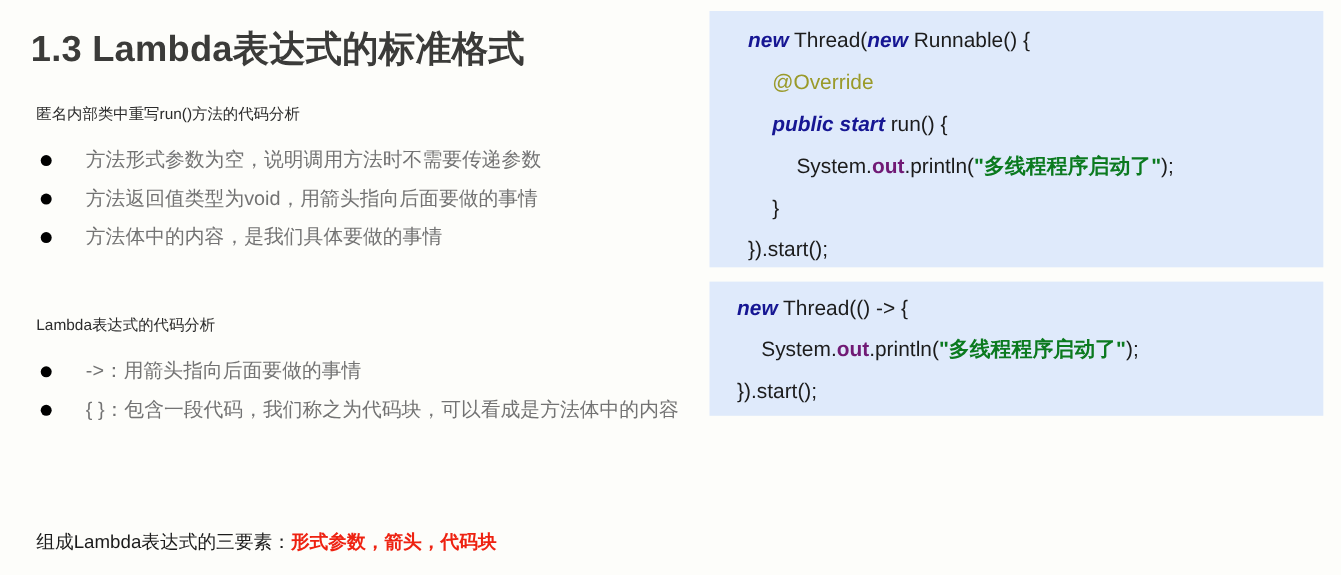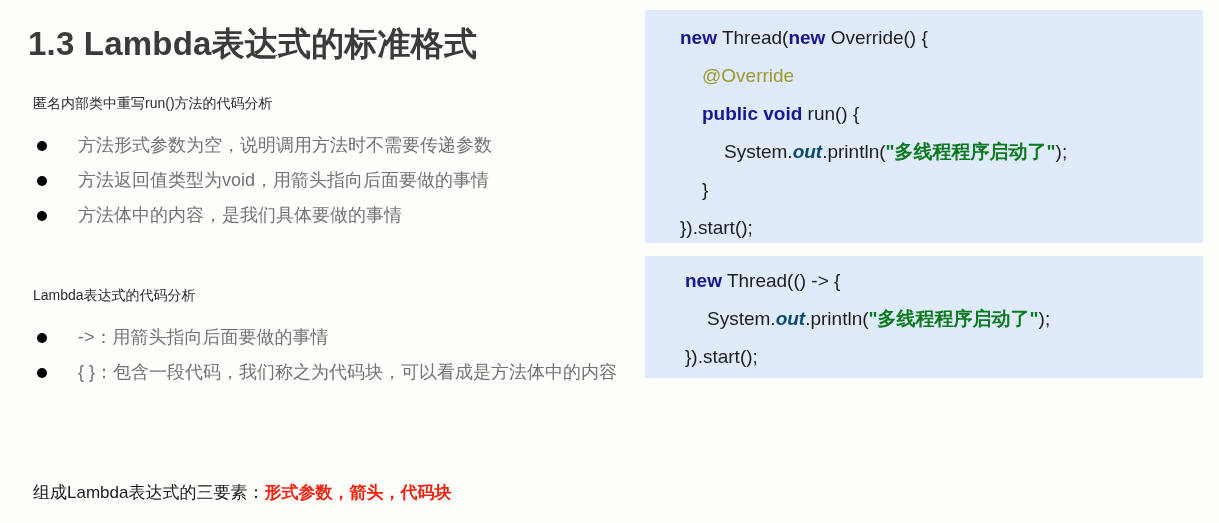--- a/index.html
+++ b/index.html
@@ -107,31 +107,31 @@
   .code-panel.cp2 { top: 256px; height: 122px; }
 
   .code-line {
     font-size: 19px;
     line-height: 38px;
     height: 38px;
     color: #1c1c1c;
     white-space: pre;
   }
   .cp1 .code-line { padding-left: 35px; }
-  .cp2 .code-line { padding-left: 40px; }
+  .cp2 .code-line { padding-left: 25px; }
   .cp1 .code-body { padding-top: 9px; }
   .cp2 .code-body { padding-top: 6px; }
 
   .ind0 { margin-left: 0px; }
   .ind1 { margin-left: 22px; }
   .ind2 { margin-left: 44px; }
 
-  .kw      { color: #161693; font-weight: bold; }
+  .kw      { color: #161693; font-weight: bold; font-style: italic; }
   .anno    { color: #9a9a2a; margin-top: 40px; }
-  .field   { color: #0c4a6e; font-weight: bold; font-style: italic; }
+  .field   { color: #701a75; font-weight: bold; }
   .str     { color: #0b7a1f; font-weight: bold; }
   .plain   { color: #1c1c1c; }
 </style>
 </head>
 <body>
 
 <div class="left-col">
 
   <div class="slide-title">1.3 Lambda表达式的标准格式</div>
 
@@ -166,23 +166,23 @@
   </ul>
 
   <div class="footer-line">
     <span>组成Lambda表达式的三要素：</span><span class="em">形式参数</span><span class="sep">，</span><span class="em">箭头</span><span class="sep">，</span><span class="em">代码块</span>
   </div>
 
 </div>
 
 <div class="code-panel cp1">
   <div class="code-body">
-      <div class="code-line"><span class="ind0"><span class="kw">new</span><span class="plain"> Thread(</span><span class="kw">new</span><span class="plain"> Override() {</span></span></div>
+      <div class="code-line"><span class="ind0"><span class="kw">new</span><span class="plain"> Thread(</span><span class="kw">new</span><span class="plain"> Runnable() {</span></span></div>
       <div class="code-line"><span class="ind1"><span class="anno">@Override</span></span></div>
-      <div class="code-line"><span class="ind1"><span class="kw">public void</span><span class="plain"> run() {</span></span></div>
+      <div class="code-line"><span class="ind1"><span class="kw">public start</span><span class="plain"> run() {</span></span></div>
       <div class="code-line"><span class="ind2"><span class="plain">System.</span><span class="field">out</span><span class="plain">.println(</span><span class="str">"多线程程序启动了"</span><span class="plain">);</span></span></div>
       <div class="code-line"><span class="ind1"><span class="plain">}</span></span></div>
       <div class="code-line"><span class="ind0"><span class="plain">}).start();</span></span></div>
     </div>
 </div>
 
 <div class="code-panel cp2">
   <div class="code-body">
       <div class="code-line"><span class="ind0"><span class="kw">new</span><span class="plain"> Thread(() -&gt; {</span></span></div>
       <div class="code-line"><span class="ind1"><span class="plain">System.</span><span class="field">out</span><span class="plain">.println(</span><span class="str">"多线程程序启动了"</span><span class="plain">);</span></span></div>

